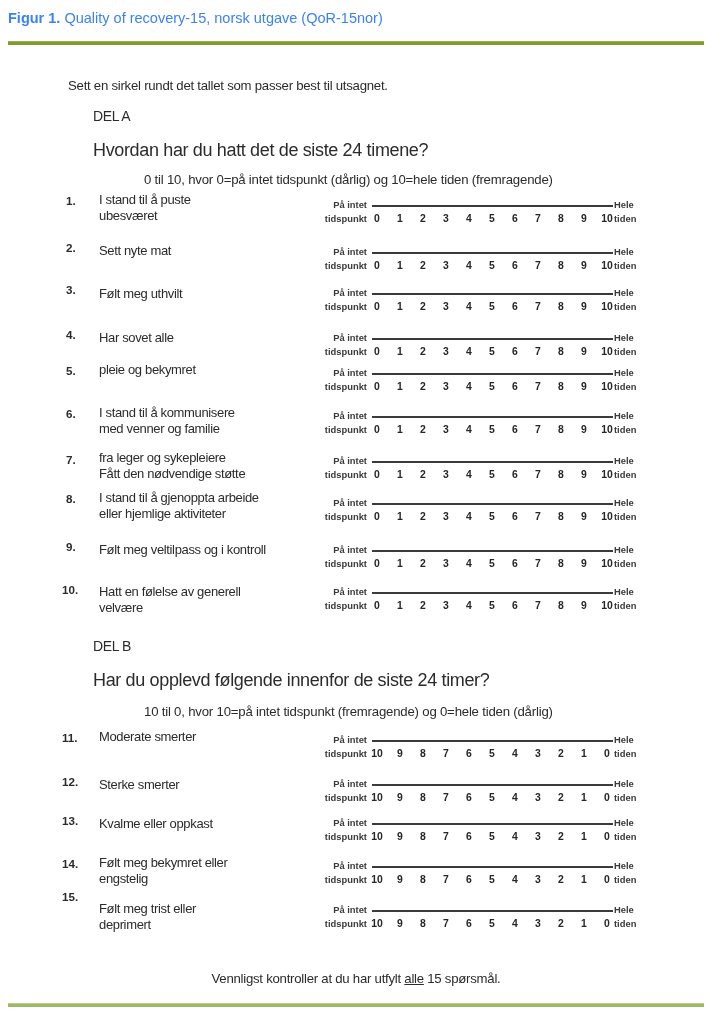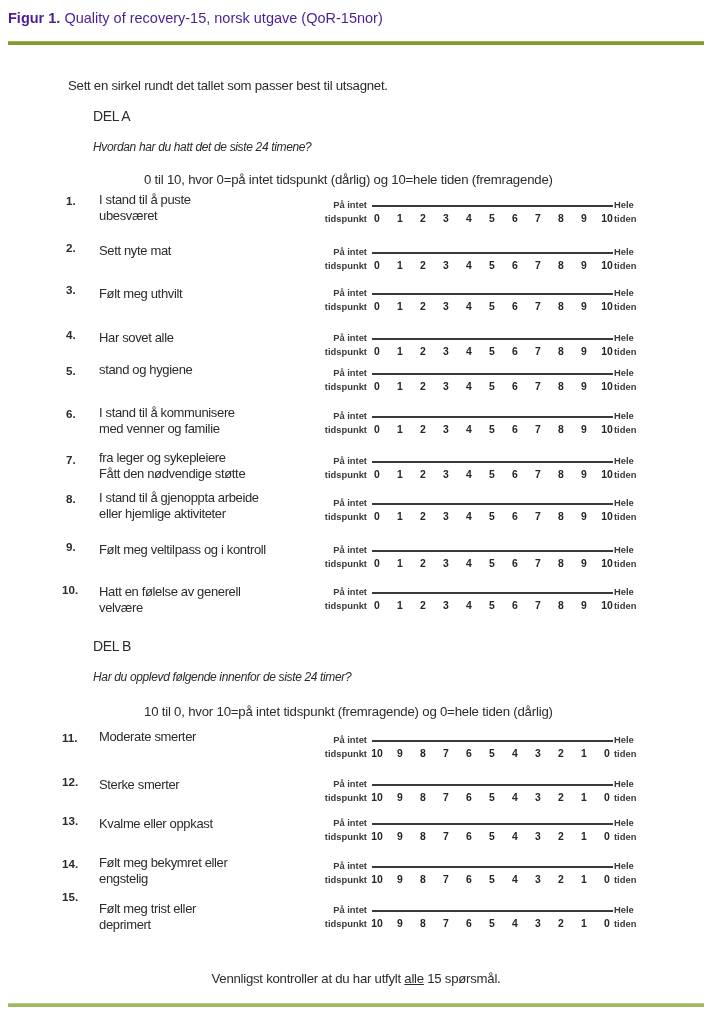--- a/index.html
+++ b/index.html
@@ -21,21 +21,21 @@
   
   #figure-header {
     position: absolute;
     left: 8px;
     top: 9px;
     width: 696px;
   }
   #figure-caption {
     font-size: 14.5px;
     line-height: 19px;
-    color: #4c1d95;
+    color: #3b82f6;
     white-space: nowrap;
   }
   #figure-caption .cap-label {
     font-weight: bold;
   }
   #figure-caption .cap-text {
     font-weight: normal;
   }
   #header-rule {
     position: absolute;
@@ -81,22 +81,21 @@
     position: absolute;
     left: 93px;
     font-size: 14px;
     letter-spacing: -0.4px;
     color: #2b2b2b;
     white-space: nowrap;
   }
   .part-question {
     position: absolute;
     left: 93px;
-    font-size: 12px;
-    font-style: italic;
+    font-size: 18px;
     letter-spacing: -0.35px;
     color: #2b2b2b;
     white-space: nowrap;
   }
   .part-range {
     position: absolute;
     left: 144px;
     font-size: 13.2px;
     letter-spacing: -0.2px;
     color: #2b2b2b;
@@ -353,21 +352,21 @@
               <span>9</span>
               <span>10</span>
             </div>
             <div class="anchor-right-bottom">tiden</div>
           </div>
         </div>
       </div>
       <div class="item-row" style="top: 0px; height: 0px;">
         <div class="item-number" style="top: 308px;">5.</div>
         <div class="item-text" style="top: 306px;">
-          <span class="ln">stand og hygiene</span>
+          <span class="ln">pleie og bekymret</span>
         </div>
         <div class="scale" style="top: 311px; position: absolute;">
           <div class="scale-top">
             <div class="anchor-left-top">På intet</div>
             <div class="scale-line"></div>
             <div class="anchor-right-top">Hele</div>
           </div>
           <div class="scale-bottom">
             <div class="anchor-left-bottom">tidspunkt</div>
             <div class="tick-values">

